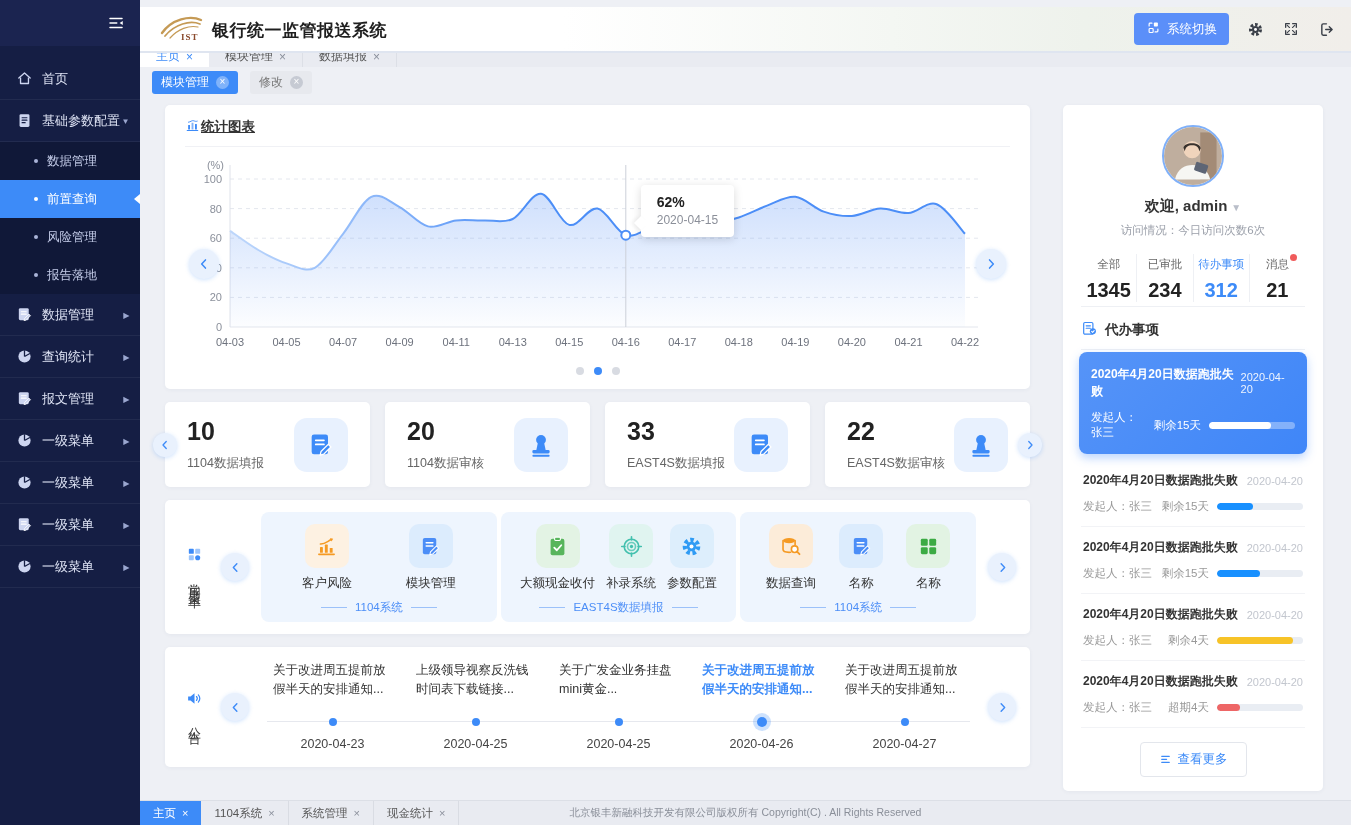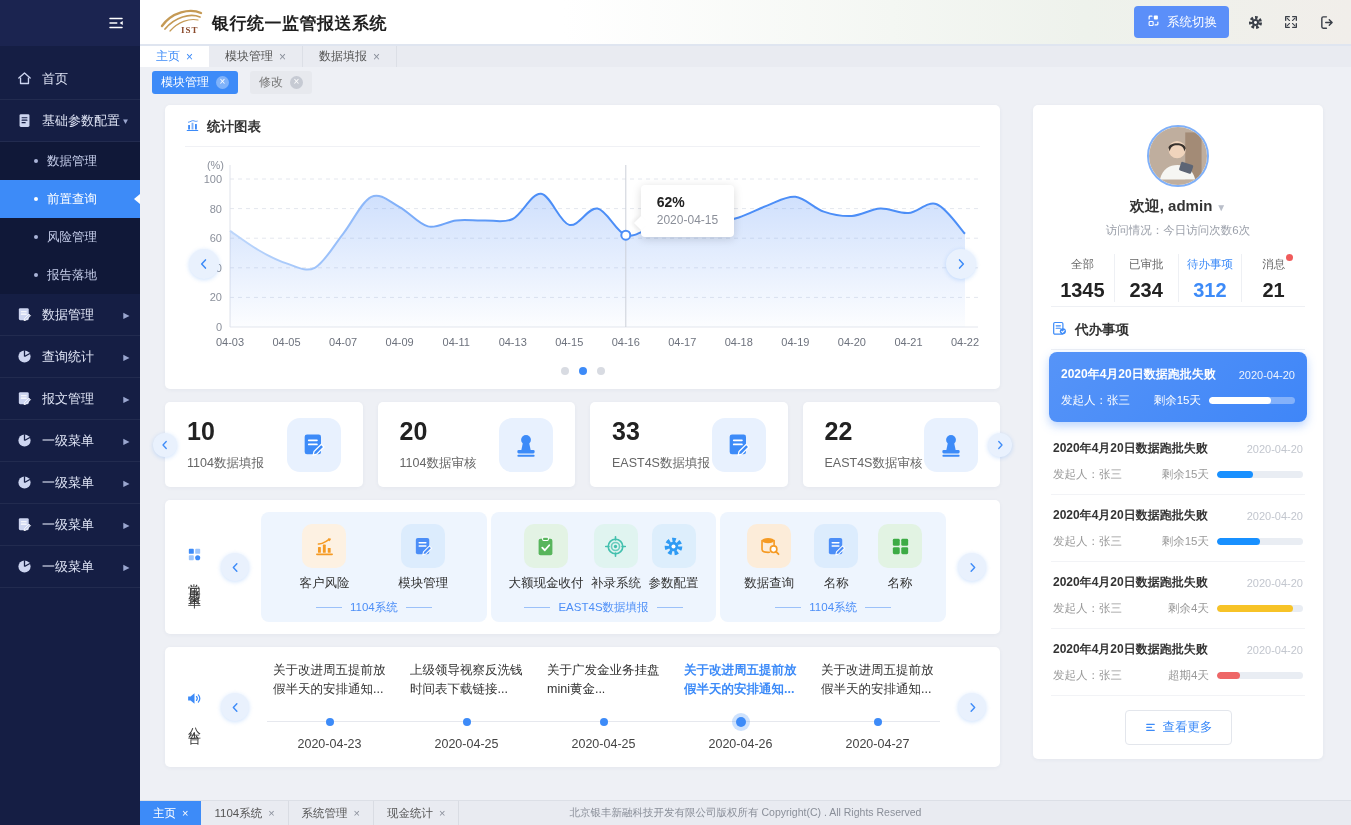--- a/index.html
+++ b/index.html
@@ -17,21 +17,21 @@
   .m-item .mi-label { flex:1; white-space:nowrap; }
   .m-item .mi-arrow { font-size:9px; color:#9aa6cf; transform:scale(.9); }
   .sub-list { background:#101838; }
   .s-item { display:flex; align-items:center; height:38px; padding-left:34px; color:#c3cbe8; font-size:12.5px; cursor:pointer; position:relative; }
   .s-item .dot { width:4px; height:4px; border-radius:50%; background:#aab4d8; margin-right:9px; }
   .s-item.active { background:#3d8bf8; color:#fff; }
   .s-item.active .dot { background:#fff; }
   .s-item.active::after { content:""; position:absolute; right:0; top:50%; margin-top:-5px; border:5px solid transparent; border-right:6px solid #fff; }
 
   
-  .topbar { position:absolute; left:140px; right:0; top:0; height:46px; background:linear-gradient(90deg,#ffffff 35%,#f4f7f3 62%,#eef2ec 78%,#f1eeea 100%); border-bottom:2px solid #dfe5f0; display:flex; align-items:center; padding:0 14px 0 18px; z-index:20; }
+  .topbar { position:absolute; left:140px; right:0; top:7px; height:46px; background:linear-gradient(90deg,#ffffff 35%,#f4f7f3 62%,#eef2ec 78%,#f1eeea 100%); border-bottom:2px solid #dfe5f0; display:flex; align-items:center; padding:0 14px 0 18px; z-index:20; }
   .brand { display:flex; align-items:flex-end; gap:8px; }
   .brand h1 { font-size:17px; color:#1f1f1f; font-weight:bold; letter-spacing:.5px; padding-bottom:3px; }
   .top-actions { margin-left:auto; display:flex; align-items:center; gap:16px; }
   .switch-btn { display:flex; align-items:center; gap:6px; background:#5b8ff9; color:#fff; border:none; font-size:12.5px; padding:7px 12px; border-radius:4px; cursor:pointer; font-family:inherit; }
   .icon-btn { width:20px; height:20px; background:none; border:none; cursor:pointer; padding:0; display:flex; align-items:center; justify-content:center; }
 
   
   .tabbar { position:absolute; left:140px; right:0; top:46px; height:21px; background:#e9ebf1; display:flex; align-items:stretch; z-index:19; }
   .tab { display:flex; align-items:center; gap:6px; padding:0 16px; font-size:12px; color:#555; cursor:pointer; border-right:1px solid #dcdfe6; }
   .tab .x { color:#8a8f9b; font-size:12px; }
@@ -41,26 +41,26 @@
   .chip { display:flex; align-items:center; gap:7px; font-size:12px; padding:3px 9px; border-radius:3px; cursor:pointer; }
   .chip .cx { width:13px; height:13px; border-radius:50%; display:flex; align-items:center; justify-content:center; font-size:10px; line-height:1; }
   .chip.primary { background:#3d8bf8; color:#fff; }
   .chip.primary .cx { background:rgba(255,255,255,.35); color:#fff; }
   .chip.default { background:#e7e9ee; color:#777; }
   .chip.default .cx { background:#c6cad3; color:#fff; }
 
   
   .content { position:absolute; left:140px; right:0; top:97px; bottom:25px; display:flex; padding:8px 28px 0 25px; gap:33px; overflow:hidden; }
   .left-col { flex:1; min-width:0; display:flex; flex-direction:column; gap:13px; }
-  .right-col { width:290px; flex:0 0 auto; }
+  .right-col { width:260px; flex:0 0 auto; }
   .card { background:#fff; border-radius:5px; box-shadow:0 1px 4px rgba(30,50,90,.05); }
 
   
   .chart-card { padding:13px 20px 8px; position:relative; }
-  .card-title { display:flex; align-items:flex-end; gap:7px; font-size:13.5px; font-weight:bold; color:#333; padding-bottom:10px; border-bottom:1px solid #f0f1f5; }
+  .card-title { display:flex; align-items:flex-end; gap:1px; font-size:13.5px; font-weight:bold; color:#333; padding-bottom:10px; border-bottom:1px solid #f0f1f5;text-decoration:underline; }
   .chart-box { position:relative; margin-top:4px; }
   .nav-circle { position:absolute; width:30px; height:30px; border-radius:50%; background:#e9f1fd; border:none; color:#3d8bf8; cursor:pointer; display:flex; align-items:center; justify-content:center; box-shadow:0 1px 4px rgba(61,139,248,.25); z-index:5; }
   .chart-box .nav-circle { top:46%; }
   .chart-box .nav-circle.left { left:4px; }
   .chart-box .nav-circle.right { right:4px; }
   .chart-tooltip { position:absolute; background:#fff; border-radius:4px; box-shadow:0 2px 10px rgba(0,0,0,.15); padding:9px 16px 10px; z-index:6; min-width:86px; }
   .chart-tooltip b { display:block; font-size:14px; color:#222; }
   .chart-tooltip span { display:block; font-size:12px; color:#8b8f99; margin-top:3px; }
   .chart-tooltip::before { content:""; position:absolute; left:-5px; bottom:9px; width:10px; height:10px; background:#fff; transform:rotate(45deg); box-shadow:-2px 2px 4px rgba(0,0,0,.06); }
   .dots { display:flex; justify-content:center; gap:10px; padding:4px 0 6px; }

